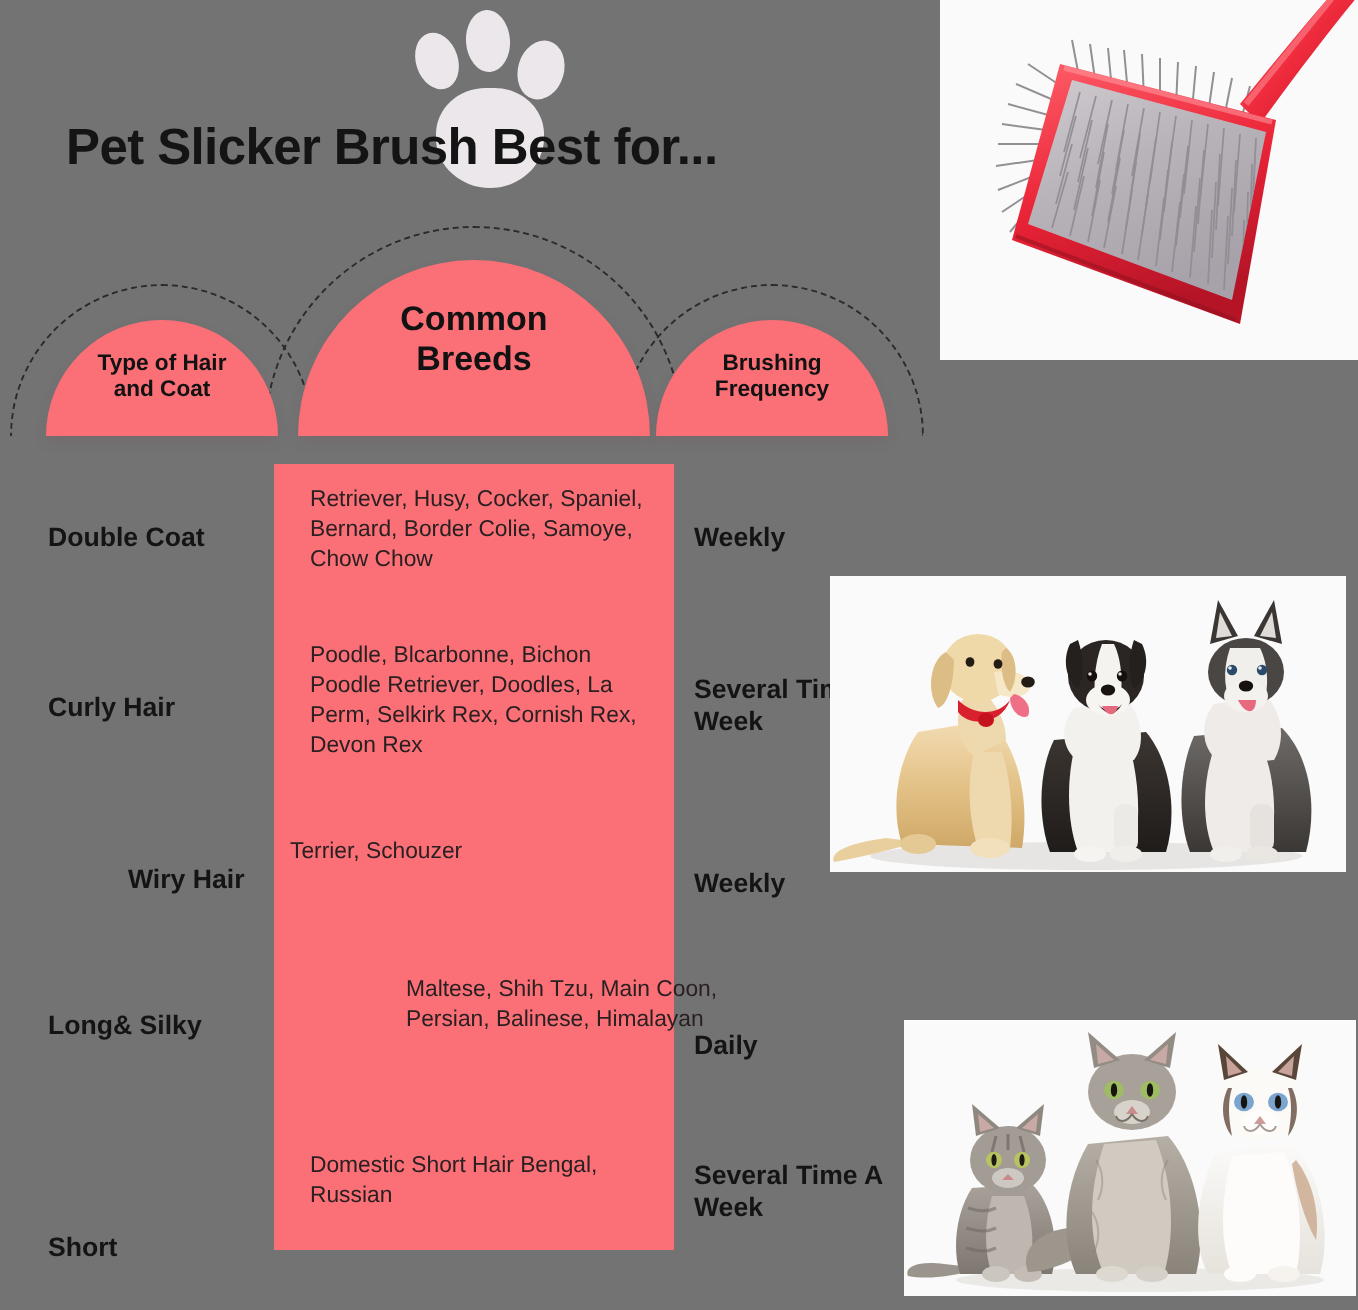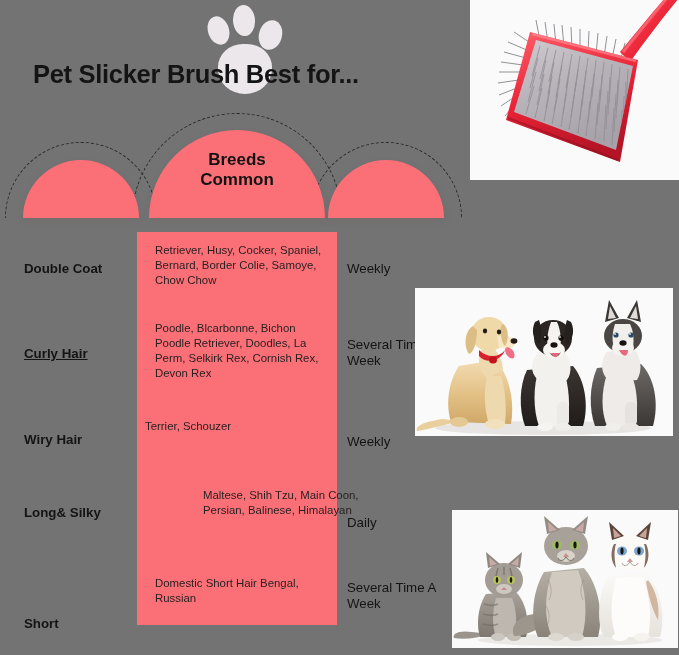--- a/index.html
+++ b/index.html
@@ -126,21 +126,21 @@
     font-size: 11.4px;
     color: #2a2022;
     line-height: 1.33;
   }
   .cell-breeds.centered { text-align: left; left: 145px; width: 186px; }
   .cell-freq {
     position: absolute;
     left: 347px;
     width: 118px;
     font-size: 13.3px;
-    font-weight: normal;
+    font-weight: bold;
     color: #141414;
     line-height: 1.22;
   }
 
   
   .photo { position: absolute; }
 
   
   #brush { left: 470px; top: -6px; width: 209px; height: 186px; }
 
@@ -166,44 +166,52 @@
 
   <div class="arches">
     <div class="arch-dash side" id="dashL"></div>
     <div class="arch-dash center" id="dashC"></div>
     <div class="arch-dash side" id="dashR"></div>
 
     <div class="arch-fill side" id="fillL"></div>
     <div class="arch-fill center" id="fillC"></div>
     <div class="arch-fill side" id="fillR"></div>
 
+    <div class="arch-label side" id="labL">
+      <div>Type of Hair</div>
+      <div>and Coat</div>
+    </div>
 
     <div class="arch-label center" id="labC">
+      <div>Common</div>
       <div>Breeds</div>
-      <div>Common</div>
     </div>
 
+    <div class="arch-label side" id="labR">
+      <div>Brushing</div>
+      <div>Frequency</div>
+    </div>
   </div>
 
   <div class="col-bg"></div>
 
   <div class="row" style="top:240px;">
     <div class="cell-type" style="top:21px;">Double Coat</div>
     <div class="cell-breeds" style="top:3px;">Retriever, Husy, Cocker, Spaniel, Bernard, Border Colie, Samoye, Chow Chow</div>
     <div class="cell-freq" style="top:21px;">Weekly</div>
   </div>
 
   <div class="row" style="top:318px;">
-    <div class="cell-type" style="top:28px;text-decoration:underline;">Curly Hair</div>
+    <div class="cell-type" style="top:28px;">Curly Hair</div>
     <div class="cell-breeds" style="top:3px;">Poodle, Blcarbonne, Bichon Poodle Retriever, Doodles, La Perm, Selkirk Rex, Cornish Rex, Devon Rex</div>
     <div class="cell-freq" style="top:19px;">Several Times A Week</div>
   </div>
 
   <div class="row" style="top:415px;">
-    <div class="cell-type" style="top:17px;">Wiry Hair</div>
+    <div class="cell-type" style="top:17px;margin-left:40px;">Wiry Hair</div>
     <div class="cell-breeds centered" style="top:4px;">Terrier, Schouzer</div>
     <div class="cell-freq" style="top:19px;">Weekly</div>
   </div>
 
   <div class="row" style="top:485px;">
     <div class="cell-type" style="top:20px;">Long&amp; Silky</div>
     <div class="cell-breeds" style="top:3px;margin-left:48px;">Maltese, Shih Tzu, Main Coon, Persian, Balinese, Himalayan</div>
     <div class="cell-freq" style="top:30px;">Daily</div>
   </div>
 

